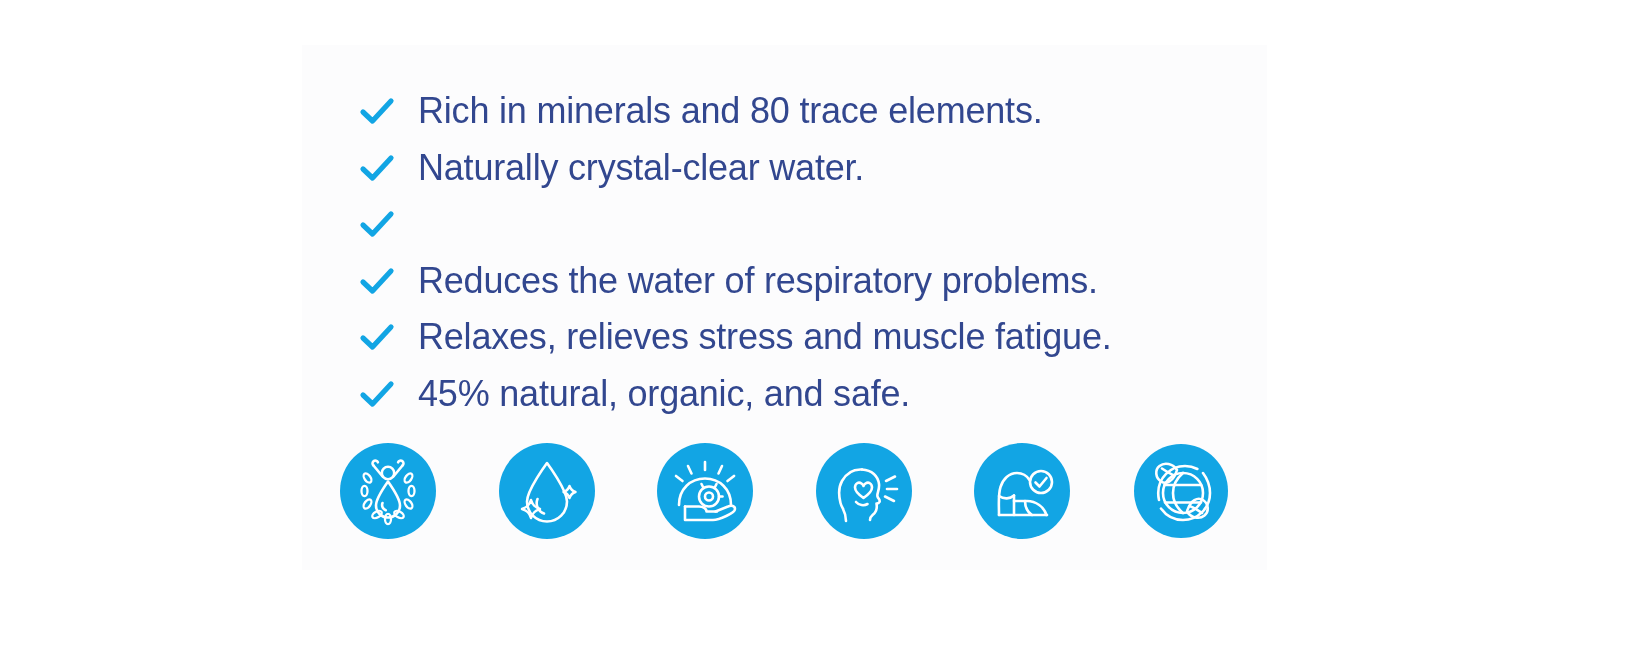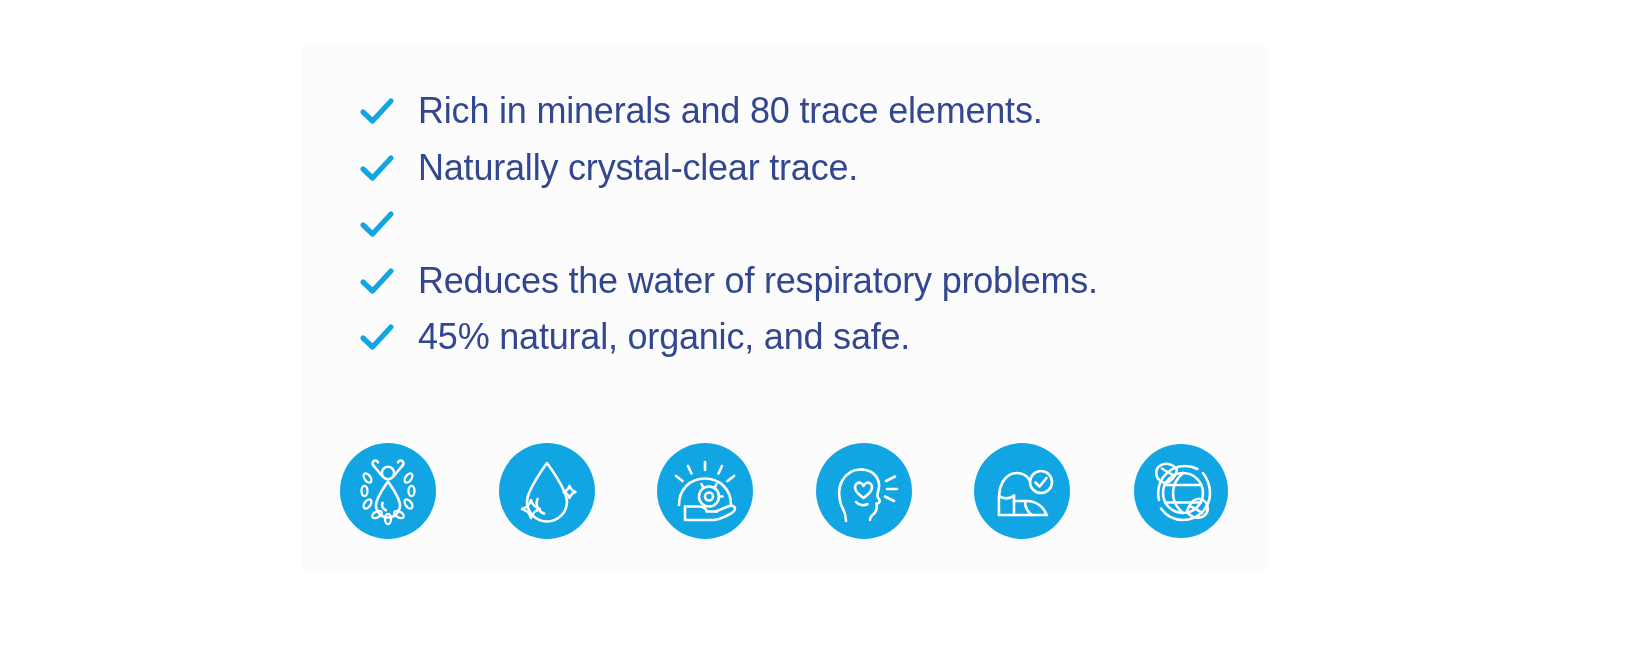--- a/index.html
+++ b/index.html
@@ -110,40 +110,48 @@
       </span>
       <span class="benefit-text">Rich in minerals and 80 trace elements.</span>
     </li>
 
     <li class="benefit-item">
       <span class="check-icon">
         <svg viewBox="0 0 38 38" aria-hidden="true">
           <path d="M5 20 L14.5 29 L33 9" fill="none" stroke="#12a5e4" stroke-width="5.2" stroke-linecap="round" stroke-linejoin="round"></path>
         </svg>
       </span>
-      <span class="benefit-text">Naturally crystal-clear trace.</span>
+      <span class="benefit-text">Naturally crystal-clear water.</span>
     </li>
 
     <li class="benefit-item">
       <span class="check-icon">
         <svg viewBox="0 0 38 38" aria-hidden="true">
           <path d="M5 20 L14.5 29 L33 9" fill="none" stroke="#12a5e4" stroke-width="5.2" stroke-linecap="round" stroke-linejoin="round"></path>
         </svg>
       </span>
     </li>
 
     <li class="benefit-item">
       <span class="check-icon">
         <svg viewBox="0 0 38 38" aria-hidden="true">
           <path d="M5 20 L14.5 29 L33 9" fill="none" stroke="#12a5e4" stroke-width="5.2" stroke-linecap="round" stroke-linejoin="round"></path>
         </svg>
       </span>
       <span class="benefit-text">Reduces the water of respiratory problems.</span>
     </li>
 
+    <li class="benefit-item">
+      <span class="check-icon">
+        <svg viewBox="0 0 38 38" aria-hidden="true">
+          <path d="M5 20 L14.5 29 L33 9" fill="none" stroke="#12a5e4" stroke-width="5.2" stroke-linecap="round" stroke-linejoin="round"></path>
+        </svg>
+      </span>
+      <span class="benefit-text">Relaxes, relieves stress and muscle fatigue.</span>
+    </li>
 
     <li class="benefit-item">
       <span class="check-icon">
         <svg viewBox="0 0 38 38" aria-hidden="true">
           <path d="M5 20 L14.5 29 L33 9" fill="none" stroke="#12a5e4" stroke-width="5.2" stroke-linecap="round" stroke-linejoin="round"></path>
         </svg>
       </span>
       <span class="benefit-text">45% natural, organic, and safe.</span>
     </li>
 

